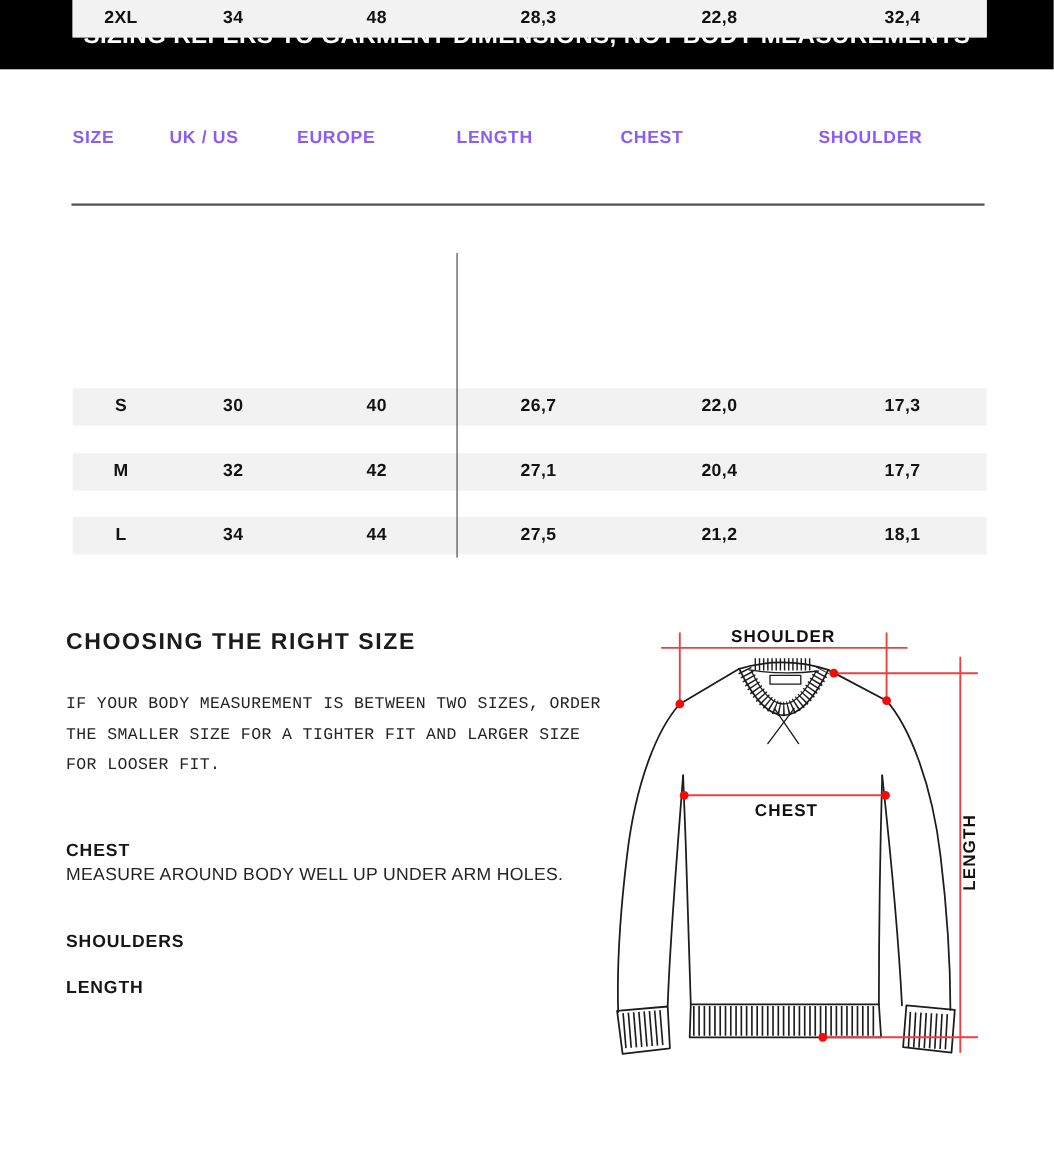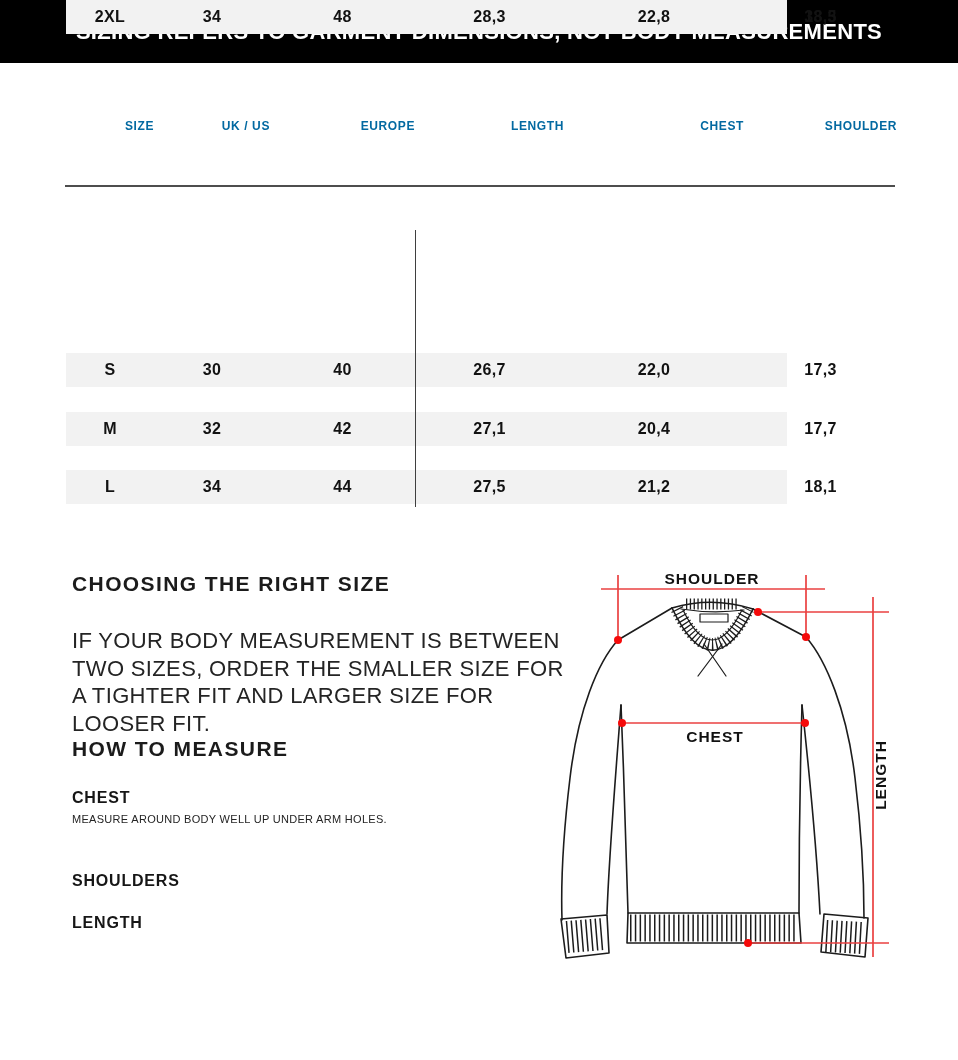--- a/index.html
+++ b/index.html
@@ -18,45 +18,45 @@
   .banner{
     position:absolute;left:0;top:0;width:958px;height:63px;
     background:var(--banner-bg);display:flex;align-items:center;justify-content:center;
   }
   .banner span{
     color:#ffffff;font-size:22px;font-weight:700;letter-spacing:.3px;white-space:nowrap;
   }
 
   
   .tgrid{
-    position:absolute;left:66px;width:721px;
+    position:absolute;left:66px;width:831px;
     display:grid;grid-template-columns:88px 116px 145px 149px 180px 153px;
   }
   .thead{top:112px;height:28px;line-height:28px;}
   .thead .th{
-    text-align:right;font-size:12px;font-weight:700;letter-spacing:.6px;color:#0369a1;
+    text-align:left;font-size:16px;font-weight:700;letter-spacing:.6px;color:#8b5cf6;
   }
   .hrule{position:absolute;left:65px;top:185px;width:830px;height:1.5px;background:#4d4d4d;}
   .size-row{height:34px;background:var(--row-bg);align-items:center;}
   .size-row .td{text-align:center;font-size:16px;font-weight:700;letter-spacing:.4px;color:#121212;}
   .size-row:nth-of-type(1){top:237px;}
   .size-row:nth-of-type(2){top:295px;}
   .size-row:nth-of-type(3){top:353px;}
   .size-row:nth-of-type(4){top:412px;}
   .size-row:nth-of-type(5){top:470px;}
   .col-divider{position:absolute;left:415px;top:230px;width:1.3px;height:277px;background:#3f3f3f;}
 
   
-  .lefts{position:absolute;left:72px;width:500px;}
+  .lefts{position:absolute;left:60px;width:500px;}
   h2.sec{font-size:21px;font-weight:700;letter-spacing:1.4px;color:#1b1b1b;}
   .choosing{top:572px;}
-  .choosing p{margin-top:31px;font-size:22px;line-height:27.5px;letter-spacing:.35px;color:#242424;}
+  .choosing p{margin-top:31px;font-size:15px;line-height:27.5px;letter-spacing:.35px;color:#242424;font-family:Liberation Mono, monospace;}
   .howto{top:737px;}
   .mitem h3{font-size:16px;font-weight:700;letter-spacing:.8px;color:#161616;}
-  .mitem p{font-size:11px;line-height:25px;letter-spacing:.3px;color:#242424;max-width:470px;}
+  .mitem p{font-size:16px;line-height:25px;letter-spacing:.3px;color:#242424;max-width:470px;}
   .mitem.m1{margin-top:28px;}
   .mitem.m2{margin-top:40px;}
   .mitem.m3{margin-top:24px;}
 
   
   .diagram{position:absolute;left:540px;top:560px;width:418px;height:500px;}
   .outline{fill:none;stroke:var(--outline);stroke-width:1.6;stroke-linecap:round;stroke-linejoin:round;}
   .thin{fill:none;stroke:var(--outline);stroke-width:1.2;stroke-linecap:round;stroke-linejoin:round;}
   .rib-hem{fill:none;stroke:var(--outline);stroke-width:27;stroke-dasharray:1.5 3.3;}
   .rib-cuff{fill:none;stroke:var(--outline);stroke-width:32;stroke-dasharray:1.5 3.3;}
@@ -117,32 +117,31 @@
     <div class="td">27,9</div>
     <div class="td">22</div>
     <div class="td">18,5</div>
   </div>
   <div class="tgrid size-row">
     <div class="td">2XL</div>
     <div class="td">34</div>
     <div class="td">48</div>
     <div class="td">28,3</div>
     <div class="td">22,8</div>
-    <div class="td">33,3</div>
+    <div class="td">32,4</div>
   </div>
 
   <div class="col-divider"></div>
 
   <section class="lefts choosing" style="position:absolute;">
     <h2 class="sec">CHOOSING THE RIGHT SIZE</h2>
     <p>IF YOUR BODY MEASUREMENT IS BETWEEN TWO SIZES, ORDER THE SMALLER SIZE FOR A TIGHTER FIT AND LARGER SIZE FOR LOOSER FIT.</p>
   </section>
 
   <section class="lefts howto" style="position:absolute;">
-    <h2 class="sec">HOW TO MEASURE</h2>
     <div class="mitem m1">
       <h3>CHEST</h3>
       <p>MEASURE AROUND BODY WELL UP UNDER ARM HOLES.</p>
     </div>
     <div class="mitem m2">
       <h3>SHOULDERS</h3>
     </div>
     <div class="mitem m3">
       <h3>LENGTH</h3>
     </div>

